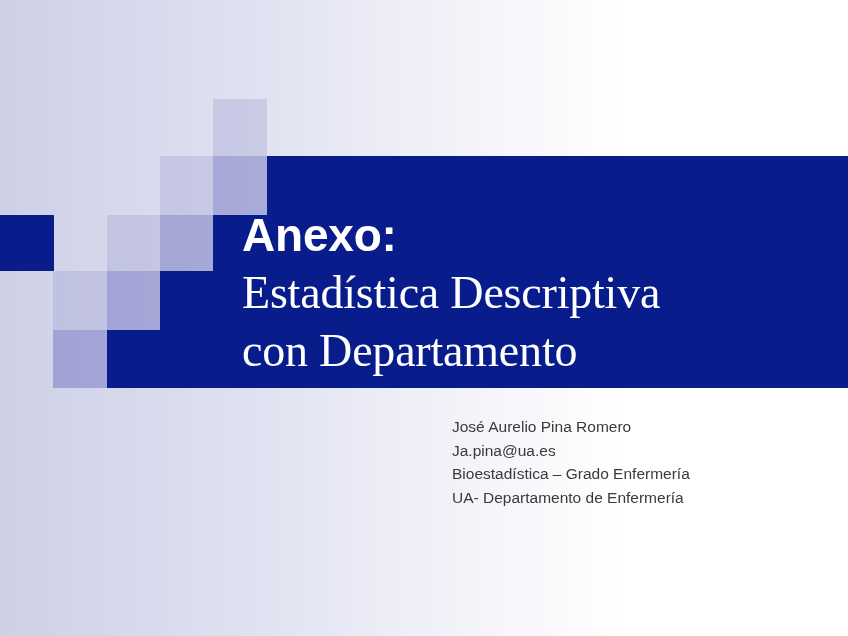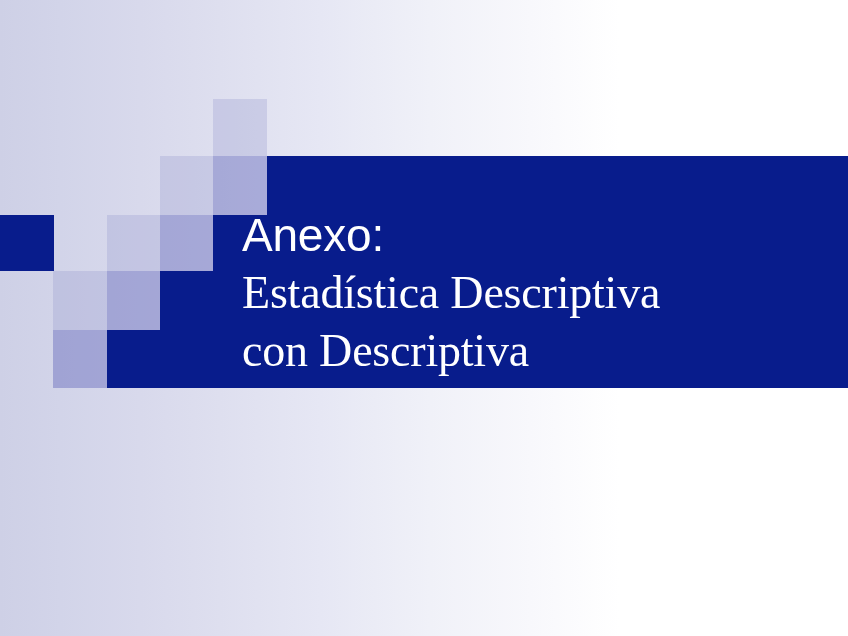--- a/index.html
+++ b/index.html
@@ -61,21 +61,21 @@
     left: 242px;
     top: 206px;
     width: 600px;
     color: #ffffff;
     font-size: 46px;
     line-height: 58px;
     letter-spacing: -0.2px;
     white-space: nowrap;
   }
   .title-line { display: block; }
-  .title-line.bold { font-weight: normal; }
+  .title-line.bold { font-weight: bold; }
   .title-line.normal { font-weight: normal; font-family: Liberation Serif, serif; }
 
   
   #subtitle-block {
     position: absolute;
     left: 452px;
     top: 415px;
     width: 370px;
     color: #3a3a3a;
     font-size: 15.5px;
@@ -107,17 +107,23 @@
   <div class="navy" style="left:0px; top:215px; width:54px; height:56px;"></div>
 
   <div class="navy" style="left:267px; top:156px; width:581px; height:59px;"></div>
   <div class="navy" style="left:213px; top:215px; width:635px; height:56px;"></div>
   <div class="navy" style="left:160px; top:271px; width:688px; height:59px;"></div>
   <div class="navy" style="left:107px; top:330px; width:741px; height:58px;"></div>
 
   <div id="title-block">
     <span class="title-line bold">Anexo:</span>
     <span class="title-line normal">Estadística Descriptiva</span>
-    <span class="title-line normal">con Descriptiva</span>
+    <span class="title-line normal">con Departamento</span>
   </div>
 
+  <div id="subtitle-block">
+    <span class="subtitle-line">José Aurelio Pina Romero</span>
+    <span class="subtitle-line">Ja.pina@ua.es</span>
+    <span class="subtitle-line">Bioestadística – Grado Enfermería</span>
+    <span class="subtitle-line">UA- Departamento de Enfermería</span>
+  </div>
 
 </div>
 
 </body></html>

